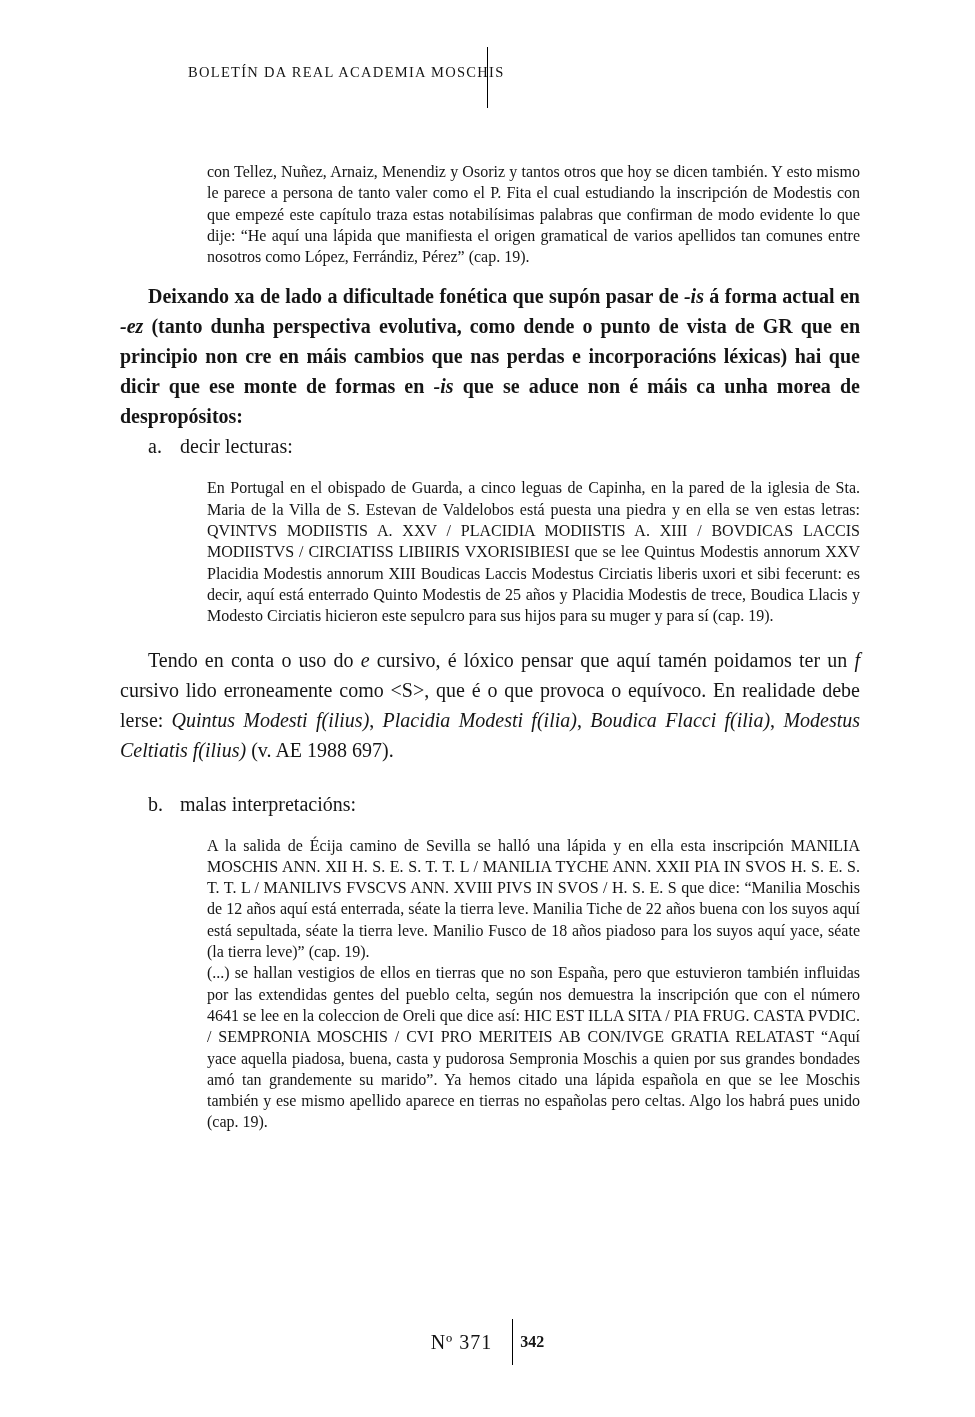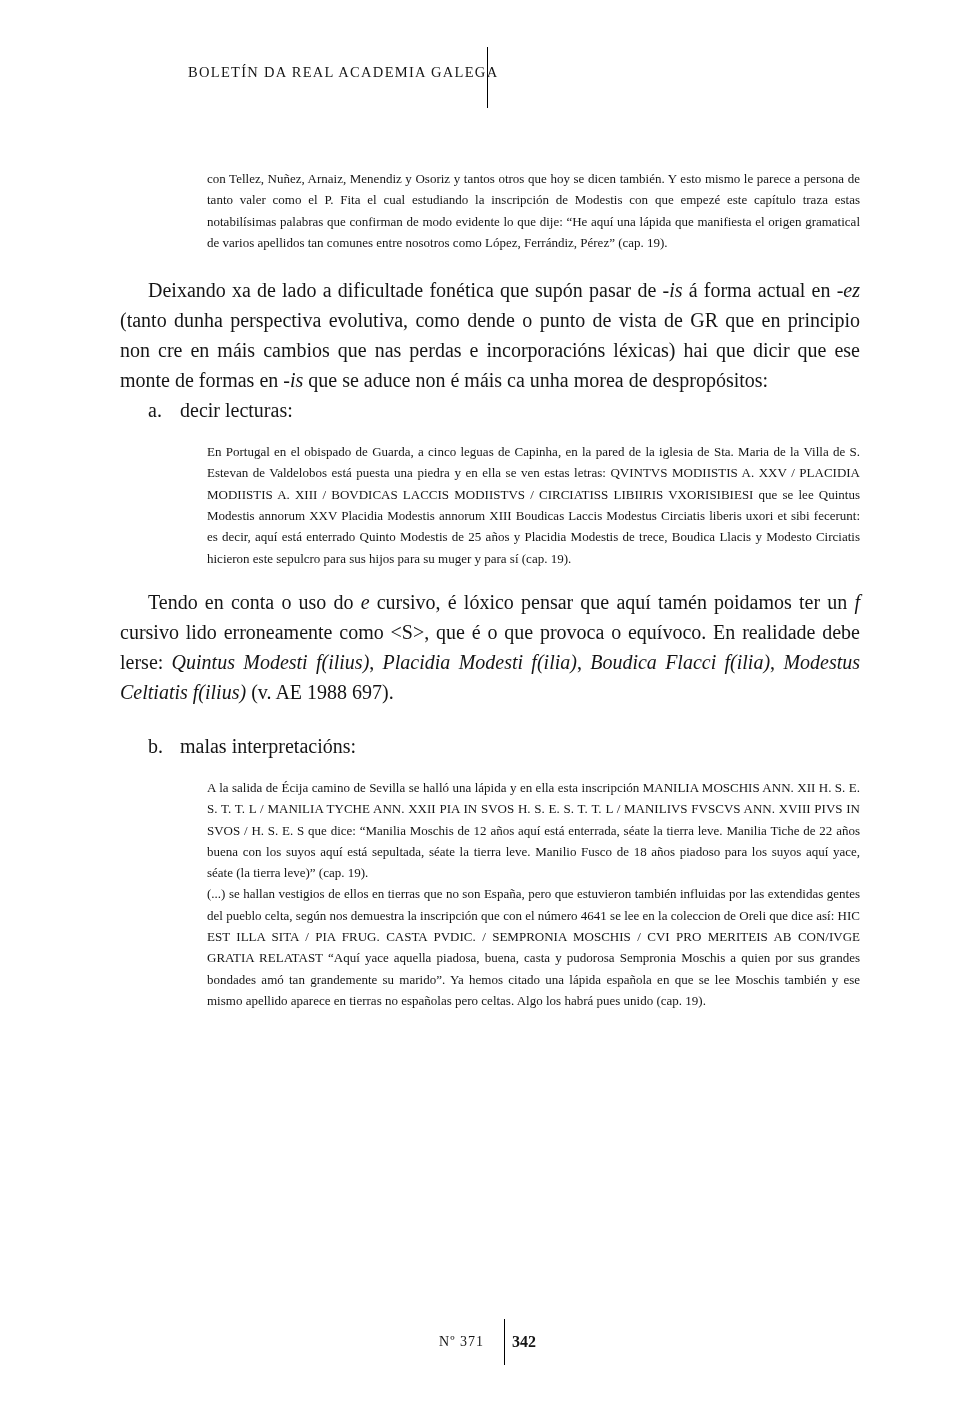--- a/index.html
+++ b/index.html
@@ -28,62 +28,62 @@
     font-size: 12.8px; line-height: 21px; letter-spacing: 0.2px;
     width: 400px;
   }
   .article .line1 { white-space: nowrap; }
 
   
   .main {
     position: absolute; left: 120px; top: 160px; width: 740px;
   }
   .quote {
-    margin: 8px 0 0 87px; width: 653px;
-    font-size: 13px; line-height: 21.3px;
+    margin: 1px 0 0 87px; width: 653px;
+    font-size: 16px; line-height: 21.3px;
     text-align: justify;
   }
   .quote p { margin: 0; }
   .body-para {
     margin: 0; width: 740px;
     font-size: 20px; line-height: 30px;
     text-align: justify;
     text-indent: 28px;
   }
-  .mt-q1 { margin-top: 22px; }
+  .mt-q1 { margin-top: 14px; font-weight: bold; }
   .mt-q2 { margin-top: 16px; }
   .mt-p2 { margin-top: 18px; font-family: Liberation Serif, serif; }
   .mt-ib { margin-top: 24px; }
   .mt-q3 { margin-top: 16px; }
   .list-item {
     font-size: 20px; line-height: 30px;
     padding-left: 28px;
   }
   .list-item .li-label { display: inline-block; min-width: 32px; }
 
   
   .footer {
     position: absolute; left: 0; top: 1318px; width: 975px; height: 48px;
     display: flex; align-items: center; justify-content: center;
   }
   .footer .issue {
-    font-size: 14px; letter-spacing: 1px; margin-right: 20px;
+    font-size: 20px; letter-spacing: 1px; margin-right: 20px;
   }
   .footer .f-rule {
     width: 1px; height: 46px; background: #000;
   }
   .footer .pageno {
     font-size: 16px; font-weight: bold; margin-left: 7px;
   }
 </style>
 </head>
 <body>
 
 <header>
-  <div class="journal">BOLETÍN DA REAL ACADEMIA GALEGA</div>
+  <div class="journal">BOLETÍN DA REAL ACADEMIA MOSCHIS</div>
   <div class="vrule"></div>
   <div class="article">
   </div>
 </header>
 
 <main class="main">
 
   <section class="quote">
     <p><span>con Tellez, Nuñez, Arnaiz, Menendiz y Osoriz y tantos otros que hoy se dicen también. Y esto mismo le parece a persona de tanto valer como el P. Fita el cual estudiando la inscripción de Modestis con que empezé este capítulo traza estas notabilísimas palabras que confirman de modo evidente lo que dije: “He aquí una lápida que manifiesta el origen gramatical de varios apellidos tan comunes entre nosotros como López, Ferrándiz, Pérez” (cap. 19).</span></p>
   </section>

